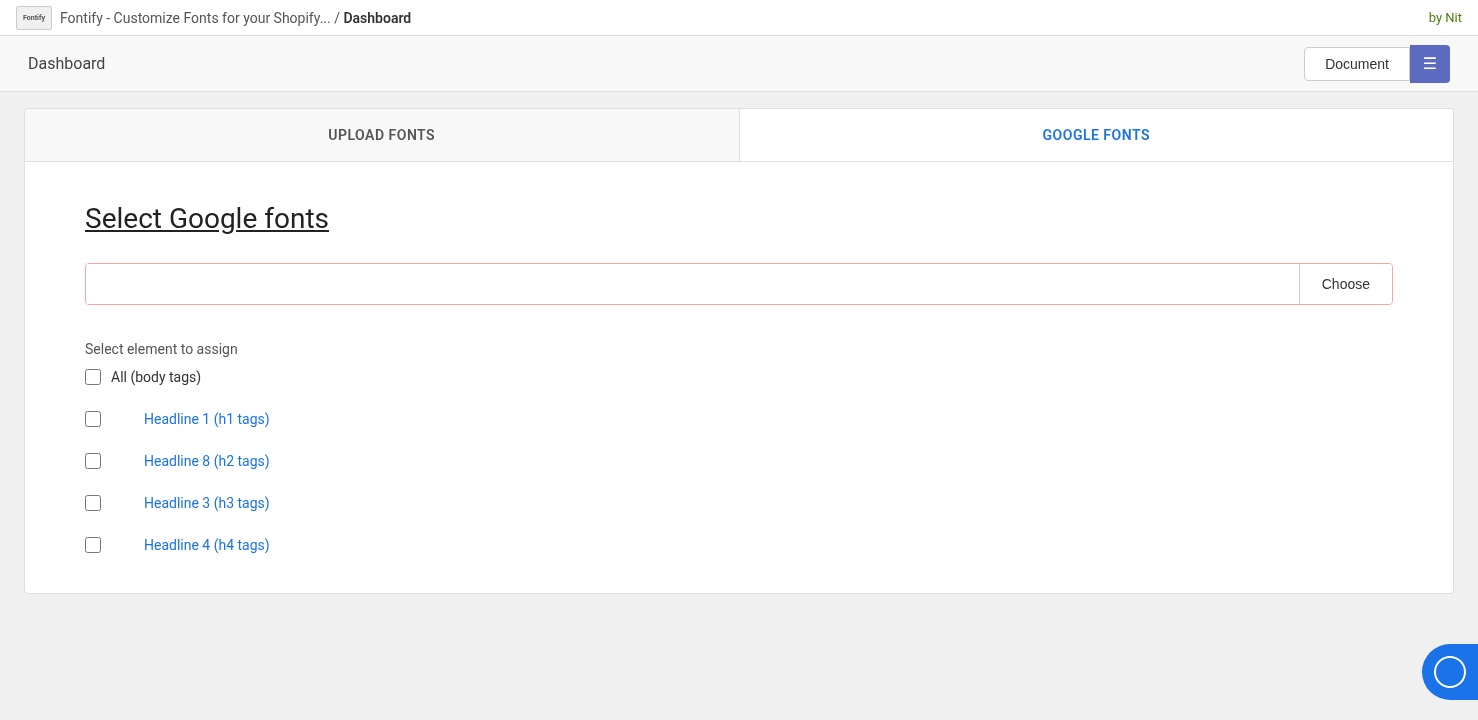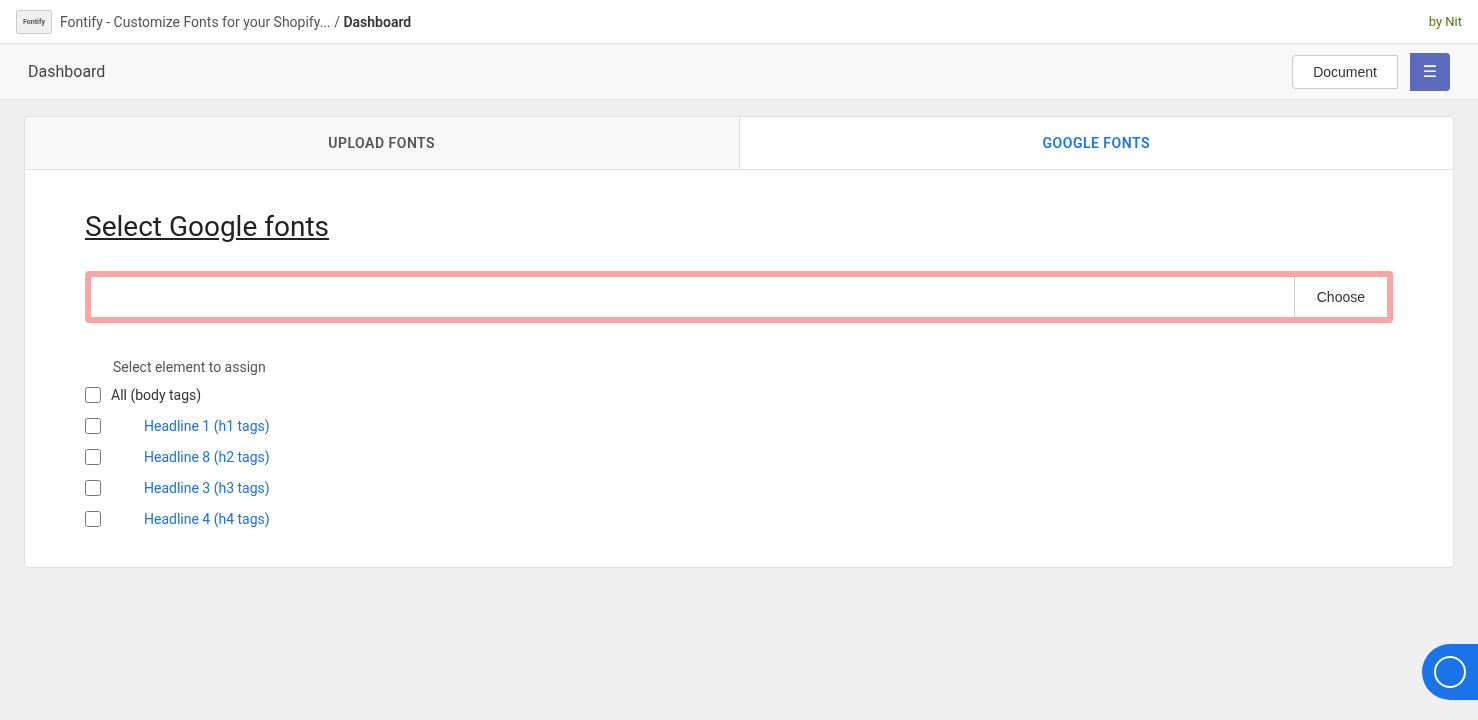--- a/index.html
+++ b/index.html
@@ -13,21 +13,21 @@
       background-color: #f0f0f0;
       width: 1478px;
       min-height: 720px;
       overflow-x: hidden;
     }
 
     
     .top-bar {
       background-color: #ffffff;
       border-bottom: 1px solid #ddd;
-      height: 44px;
+      height: 36px;
       display: flex;
       align-items: center;
       justify-content: space-between;
       padding: 0 16px;
     }
 
     .top-bar-left {
       display: flex;
       align-items: center;
       gap: 8px;
@@ -75,21 +75,21 @@
 
     .header-nav-title {
       font-size: 16px;
       color: #444;
       font-weight: 400;
     }
 
     .header-nav-actions {
       display: flex;
       align-items: center;
-      gap: 12px;
+      gap: 0;
     }
 
     .document-button {
       border: 1px solid #ccc;
       background: #ffffff;
       padding: 8px 20px;
       font-size: 14px;
       color: #333;
       cursor: pointer;
       border-radius: 4px 0 0 4px;
@@ -159,21 +159,21 @@
       color: #222;
       margin-bottom: 28px;
       text-decoration: underline;
     }
 
     
     .font-search-row {
       display: flex;
       align-items: stretch;
       margin-bottom: 36px;
-      border: 6px solid #fca5a5;
+      border: 1px solid #fca5a5;
       border-radius: 4px;
       overflow: hidden;
       gap: 47px;
     }
 
     .font-search-input {
       flex: 1;
       border: none;
       outline: none;
       padding: 12px 14px;
@@ -198,27 +198,26 @@
       font-size: 22px;
       font-weight: 400;
       color: #222;
       margin-bottom: 16px;
     }
 
     .select-element-label {
       font-size: 14px;
       color: #555;
       margin-bottom: 12px;
-      margin-left: 28px;
     }
 
     .checkbox-list {
       display: flex;
       flex-direction: column;
-      gap: 15px;
+      gap: 26px;
     }
 
     .checkbox-item {
       display: flex;
       align-items: center;
       gap: 10px;
     }
 
     .checkbox-item input[type="checkbox"] {
       width: 16px;

